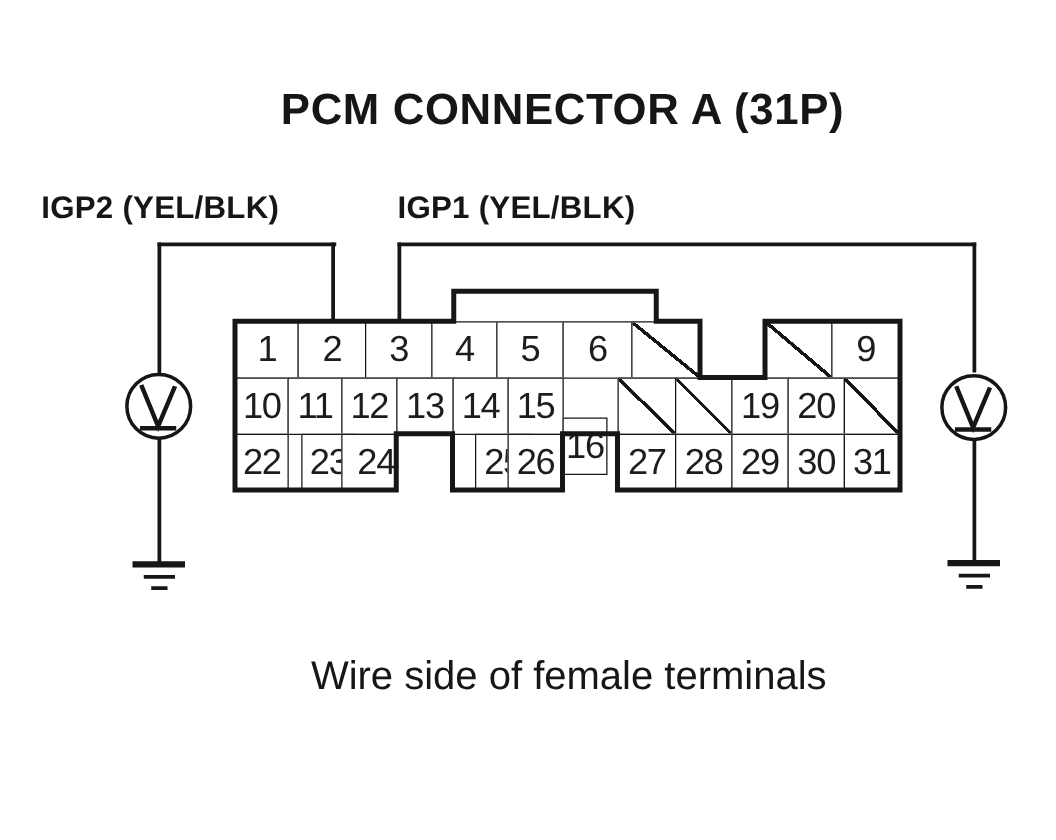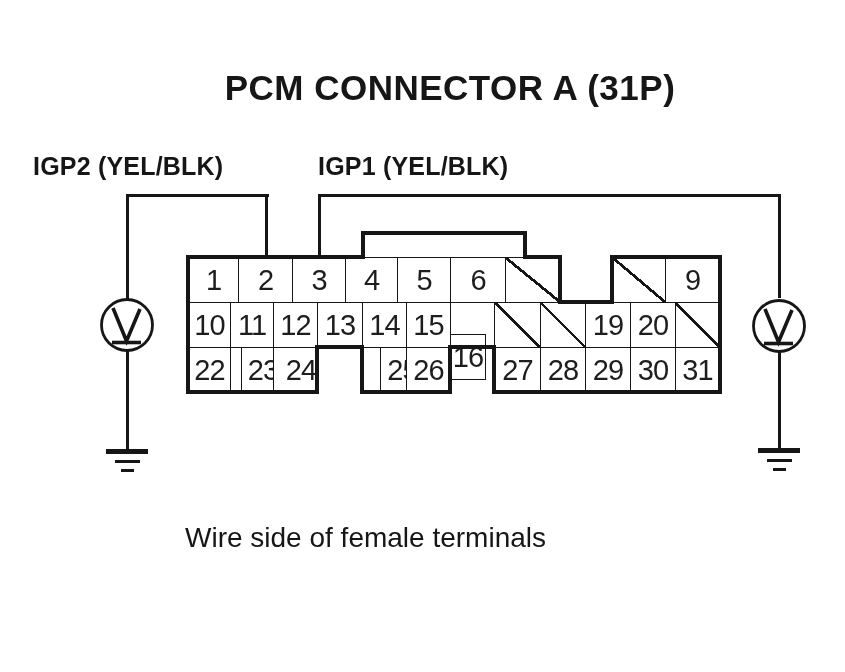--- a/index.html
+++ b/index.html
@@ -19,21 +19,21 @@
     white-space:nowrap;
   }
   .wire-label {
     position:absolute; top:152px; font-size:25px; font-weight:bold;
     white-space:nowrap; letter-spacing:.2px;
   }
   .wire-label.igp2 { left:33px; }
   .wire-label.igp1 { left:318px; }
   .caption {
     position:absolute; left:185px; top:522px; width:540px;
-    text-align:left; font-size:28px; white-space:nowrap;
+    text-align:center; font-size:32px; white-space:nowrap;
   }
   .figure-id {
     position:absolute; left:33px; top:575px;
     font-size:23px; font-weight:bold; letter-spacing:.5px;
   }
 
   .wire { position:absolute; background:var(--ink); }
   .wire.h { height:3px; }
   .wire.v { width:3px; }
 

